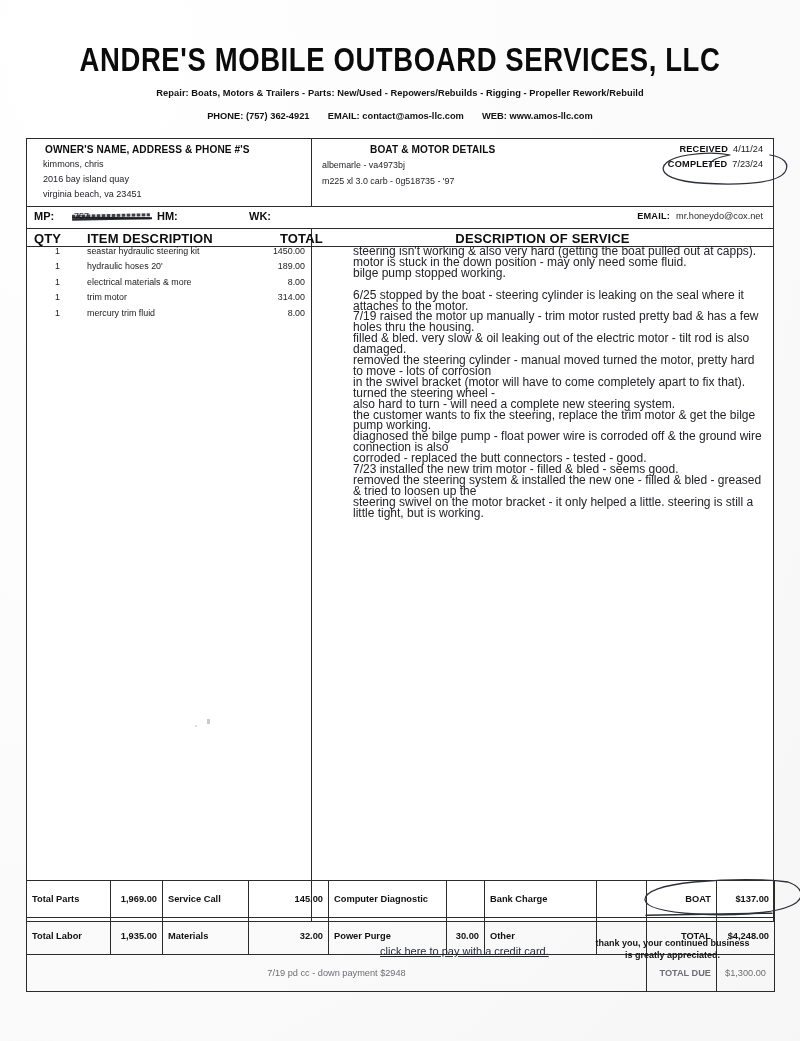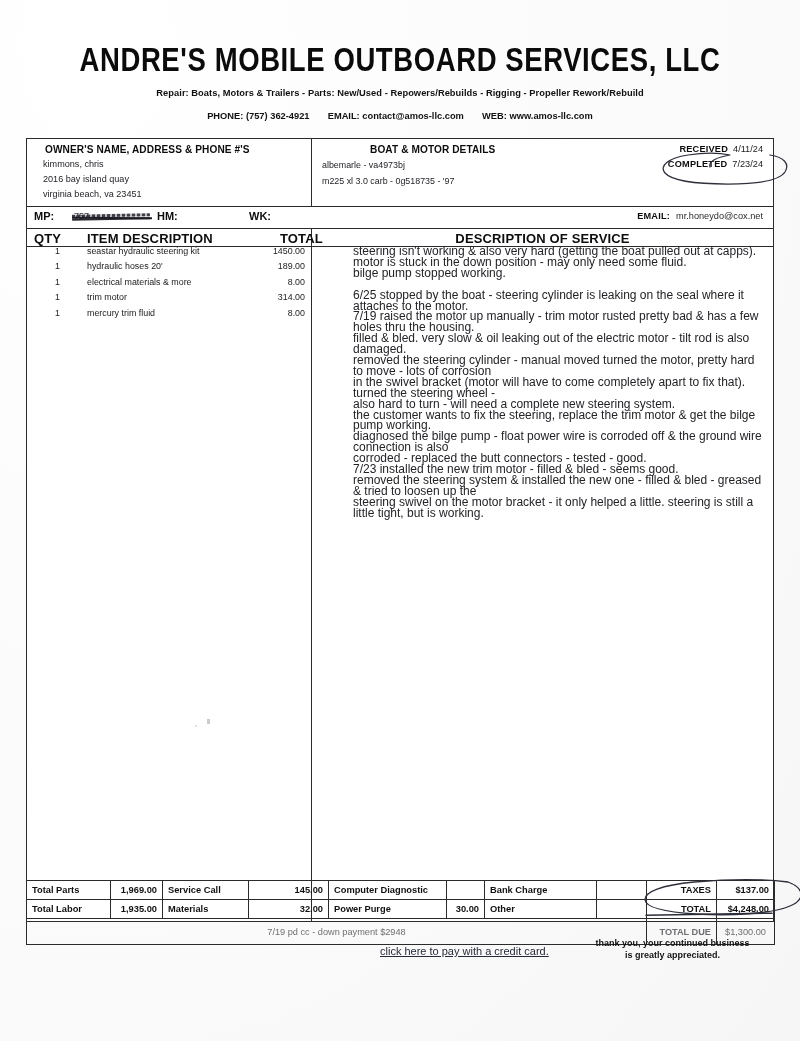--- a/index.html
+++ b/index.html
@@ -124,21 +124,21 @@
   .footer{
     position:absolute;left:26px;top:880px;width:748px;
   }
   .ftbl{
     width:748px;border-collapse:collapse;table-layout:fixed;
     box-sizing:border-box;
   }
   .ftbl td{
     border:1.2px solid #2b2b2b;
     font-size:9.3px;font-weight:bold;color:#111;
-    height:16px;padding:4px 5px;
+    height:16px;padding:13px 5px;
     box-sizing:border-box;
   }
   td.val{text-align:right;font-weight:bold;}
 
   .memo-row td{
     text-align:center;font-weight:normal;font-size:9.2px;color:#1c1c1c;
     height:26px;border-top:1.2px solid #2b2b2b;
   }
   .tot-lbl{font-weight:bold;}
   .strike-row td{color:#6f6f73;position:relative;}
@@ -304,21 +304,21 @@
       <tbody>
           <tr>
         <td>Total Parts</td>
         <td class="val">1,969.00</td>
         <td>Service Call</td>
         <td class="val">145.00</td>
         <td>Computer Diagnostic</td>
         <td class="val"></td>
         <td>Bank Charge</td>
         <td class="val"></td>
-        <td class="tot-lbl" style="text-align:right">TAXES</td>
+        <td class="tot-lbl" style="text-align:right">BOAT</td>
         <td class="val">$137.00</td>
       </tr>
       <tr>
         <td>Total Labor</td>
         <td class="val">1,935.00</td>
         <td>Materials</td>
         <td class="val">32.00</td>
         <td>Power Purge</td>
         <td class="val">30.00</td>
         <td>Other</td>

